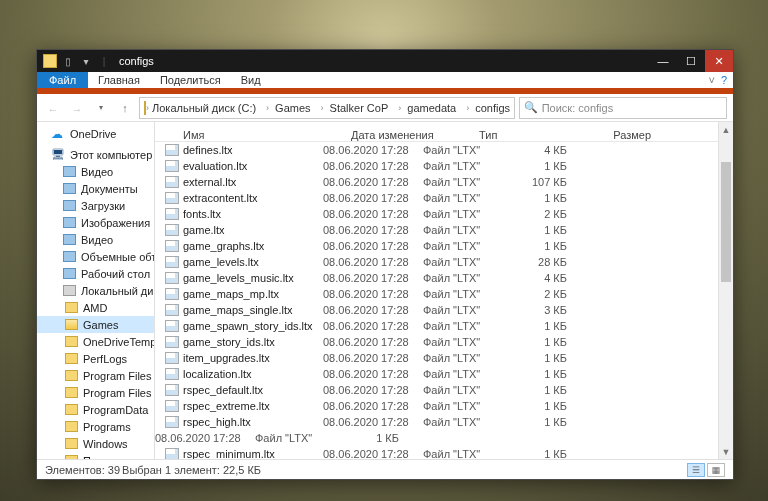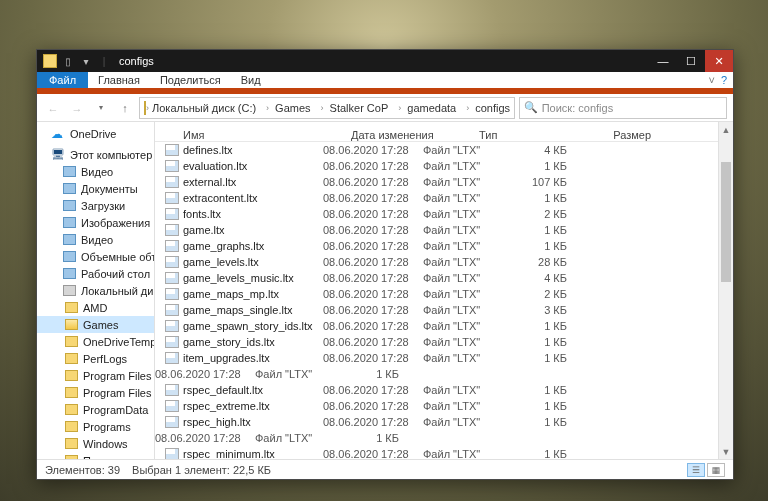--- a/index.html
+++ b/index.html
@@ -59,21 +59,21 @@
   .col-type { width:86px; }
   .col-size { width:70px; text-align:right; padding-right:12px; }
   .rows { flex:1; overflow:hidden; }
   .row { display:flex; height:16px; align-items:center; font-size:11px; color:#222; }
   .row .ic { width:14px; height:12px; margin-left:10px; margin-right:4px; background:#fff; border:1px solid #aaa; box-shadow: inset -3px -5px 0 #cfe2f3; flex-shrink:0; }
   .row .c-name { width:168px; padding-left:0; display:flex; align-items:center; overflow:hidden; white-space:nowrap; }
   .row .c-date { width:100px; color:#555; }
   .row .c-type { width:86px; color:#555; }
   .row .c-size { width:70px; text-align:right; padding-right:12px; color:#555; }
   
-  .statusbar { height:20px; border-top:1px solid #e0e0e0; display:flex; align-items:center; font-size:11px; color:#444; padding:0 8px; gap:12px; }
+  .statusbar { height:20px; border-top:1px solid #e0e0e0; display:flex; align-items:center; font-size:11px; color:#444; padding:0 8px; gap:2px; }
   .statusbar .viewbtns { margin-left:auto; display:flex; gap:2px; }
   .statusbar .viewbtn { width:18px; height:14px; border:1px solid #bbb; display:flex; align-items:center; justify-content:center; font-size:9px; color:#666; }
   .statusbar .viewbtn.act { background:#cde8ff; border-color:#7fb8e6; }
   .scrolltrack { width:15px; background:#f0f0f0; border-left:1px solid #e0e0e0; position:relative; }
   .scrolltrack .thumb { position:absolute; left:2px; right:2px; top:40px; height:120px; background:#c4c4c4; }
   .scrolltrack .arr { position:absolute; left:0; right:0; height:15px; display:flex; align-items:center; justify-content:center; color:#777; font-size:9px;}
   .scrolltrack .arr.up { top:0; } .scrolltrack .arr.dn { bottom:0; }
 </style>
 </head>
 <body>
@@ -359,20 +359,24 @@
           <div class="row">
             <div class="c-name">
               <span class="ic"></span>
               <span>item_upgrades.ltx</span>
             </div>
             <div class="c-date">08.06.2020 17:28</div>
             <div class="c-type">Файл "LTX"</div>
             <div class="c-size">1 КБ</div>
           </div>
           <div class="row">
+            <div class="c-name">
+              <span class="ic"></span>
+              <span>localization.ltx</span>
+            </div>
             <div class="c-date">08.06.2020 17:28</div>
             <div class="c-type">Файл "LTX"</div>
             <div class="c-size">1 КБ</div>
           </div>
           <div class="row">
             <div class="c-name">
               <span class="ic"></span>
               <span>rspec_default.ltx</span>
             </div>
             <div class="c-date">08.06.2020 17:28</div>

